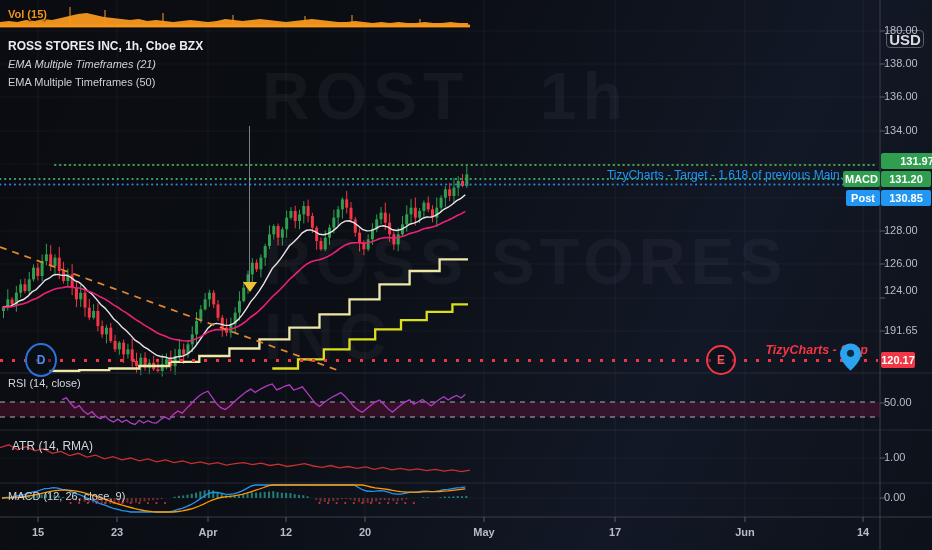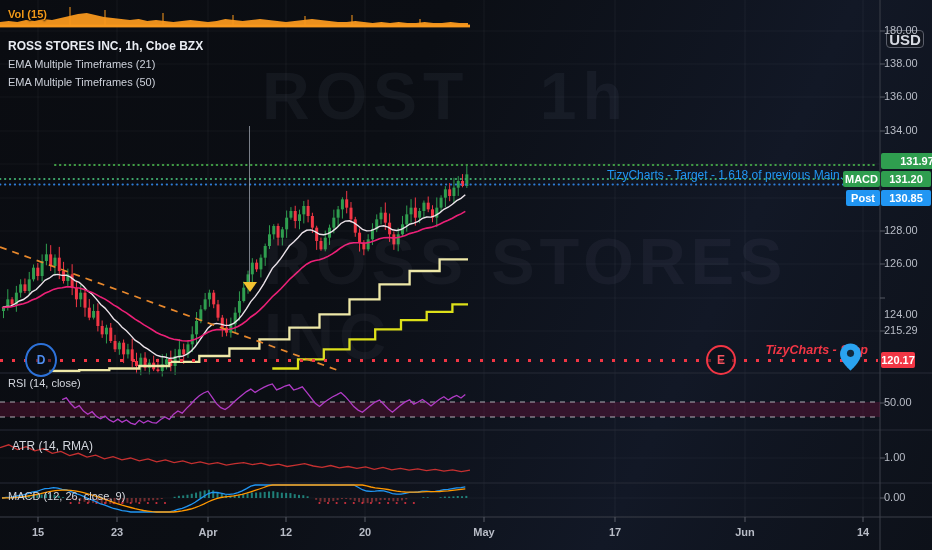--- a/index.html
+++ b/index.html
@@ -450,21 +450,21 @@
       <line x1="615" y1="517" x2="615" y2="522" stroke="#565a64"></line>
       <line x1="745" y1="517" x2="745" y2="522" stroke="#565a64"></line>
       <line x1="863" y1="517" x2="863" y2="522" stroke="#565a64"></line>
     </svg>
 
   <div class="wm" style="left:262px;top:58px;font-size:66px;word-spacing:46px;">ROST 1h</div>
   <div class="wm" style="left:264px;top:224px;font-size:65px;letter-spacing:5px;color:rgba(190,205,230,0.05);">ROSS STORES INC</div>
 
   <div class="ov" style="left:8px;top:8px;font-size:11px;font-weight:bold;color:#f09819;text-shadow:0 1px 2px #000;">Vol (15)</div>
   <div class="ov" style="left:8px;top:39px;font-size:12px;font-weight:bold;color:#e9ecf2;">ROSS STORES INC, 1h, Cboe BZX</div>
-  <div class="ov" style="left:8px;top:58px;font-size:11px;color:#ccd0d9;">EMA Multiple Timeframes (21)</div>
+  <div class="ov" style="left:8px;top:58px;font-size:11px;color:#ccd0d9;font-style:italic;">EMA Multiple Timeframes (21)</div>
   <div class="ov" style="left:8px;top:76px;font-size:11px;color:#ccd0d9;">EMA Multiple Timeframes (50)</div>
 
   <div id="pointer-line"></div>
   <div id="idea-arrow"></div>
 
   <div class="ov" style="right:89px;top:168px;font-size:12px;color:#2196f3;">TizyCharts - Target - 1.618 of previous Main.</div>
   <div class="ov" style="right:64px;top:343px;font-size:12.5px;font-weight:bold;font-style:italic;color:#f23645;">TizyCharts - Stop</div>
 
   <div class="circle-marker" style="left:25px;top:343px;width:28px;height:30px;border:2px solid #2d72d9;color:#4f8df0;">D</div>
   <div class="circle-marker" style="left:706px;top:345px;width:26px;height:26px;border:2px solid #f23645;color:#f5535f;">E</div>
@@ -491,22 +491,22 @@
   <div class="ov" style="left:8px;top:490px;font-size:11px;color:#d3d6dd;">MACD (12, 26, close, 9)</div>
   <div class="axlbl" style="top:491px;">0.00</div>
 
   <div id="price-axis">
       <div class="axlbl" style="top: 24px;">180.00</div>
       <div class="axlbl" style="top: 57px;">138.00</div>
       <div class="axlbl" style="top: 90px;">136.00</div>
       <div class="axlbl" style="top: 124px;">134.00</div>
       <div class="axlbl" style="top: 224px;">128.00</div>
       <div class="axlbl" style="top: 257px;">126.00</div>
-      <div class="axlbl" style="top: 308px;">124.00</div>
-      <div class="axlbl" style="top: 324px;">215.29</div>
+      <div class="axlbl" style="top: 284px;">124.00</div>
+      <div class="axlbl" style="top: 324px;">191.65</div>
     </div>
   <div id="time-axis">
       <div class="tlbl" style="left: 38px;">15</div>
       <div class="tlbl" style="left: 117px;">23</div>
       <div class="tlbl" style="left: 208px;">Apr</div>
       <div class="tlbl" style="left: 286px;">12</div>
       <div class="tlbl" style="left: 365px;">20</div>
       <div class="tlbl" style="left: 484px;">May</div>
       <div class="tlbl" style="left: 615px;">17</div>
       <div class="tlbl" style="left: 745px;">Jun</div>

